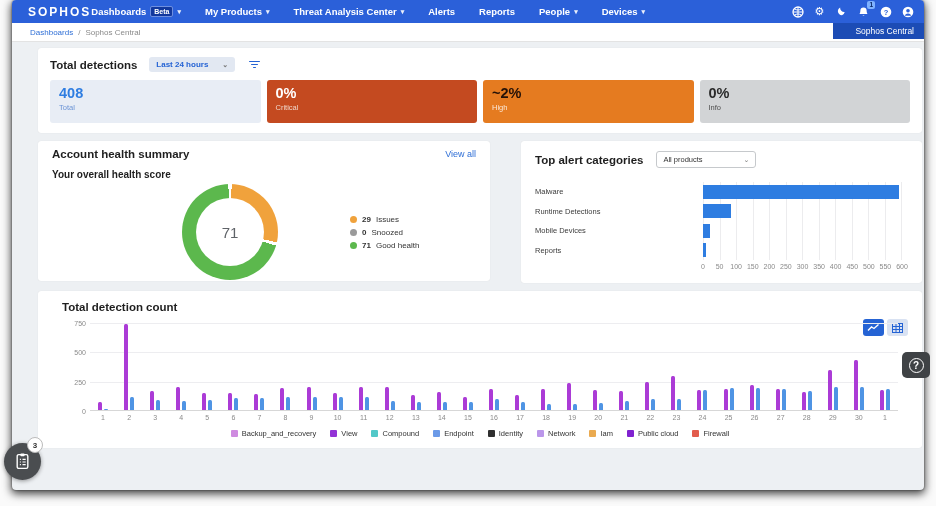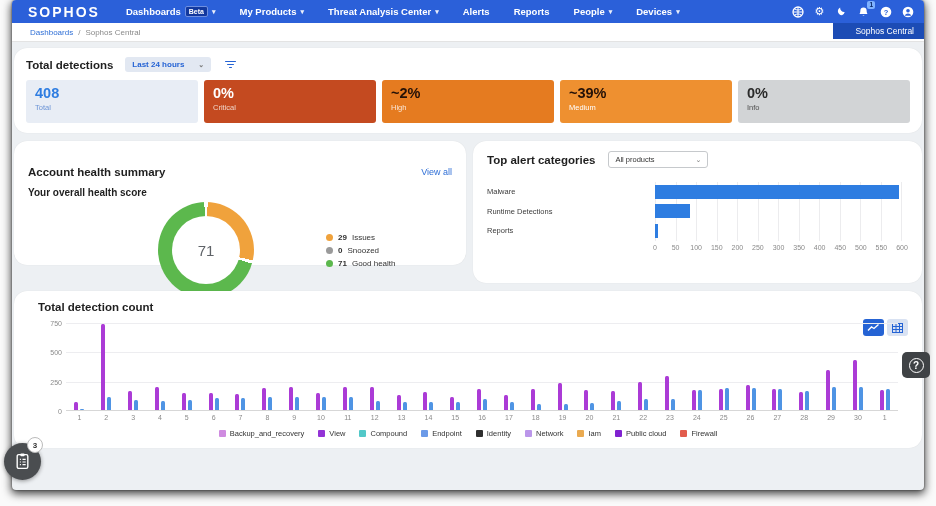--- a/index.html
+++ b/index.html
@@ -4,59 +4,59 @@
 <style>
   * { margin:0; padding:0; box-sizing:border-box; }
   html,body { width:936px; height:506px; overflow:hidden; background:#fafafa;
     font-family:"Liberation Sans", sans-serif; }
   .window { position:absolute; left:12px; top:0; width:912px; height:490px;
     background:#edf0f3; border-radius:4px; box-shadow:0 3px 9px 1px rgba(0,0,0,.72), 0 0 2px rgba(0,0,0,.6);
     overflow:visible; }
   
   .navbar { height:23px; background:#2b60d9; border-radius:4px 4px 0 0;
     display:flex; align-items:center; padding:0 10px 0 16px; color:#fff; position:relative; }
-  .brand { font-weight:bold; font-size:14px; letter-spacing:2px; margin-right:26px; }
+  .brand { font-weight:bold; font-size:12px; letter-spacing:2px; }
   .nav-items { display:flex; align-items:center; gap:24px; flex:1; }
   .nav-item { display:flex; align-items:center; gap:4px; font-size:9.5px; font-weight:bold; cursor:pointer; white-space:nowrap; }
   .beta-badge { background:#12389e; border:1px solid #6e8fe0; border-radius:2px;
     font-size:7px; padding:0 3px; line-height:9px; font-weight:bold; }
   .chev { font-size:7px; opacity:.9; }
   .nav-icons { display:flex; align-items:center; gap:9px; }
   .nav-ic { width:13px; height:13px; display:flex; align-items:center; justify-content:center;
     font-size:11px; position:relative; cursor:pointer; }
   .nav-ic svg { display:block; }
   .bell-badge { position:absolute; top:-4px; right:-5px; background:#7fb2ff; color:#0c2a66;
     border-radius:2px; font-size:6.5px; font-weight:bold; padding:0 2px; line-height:8px; }
   .nav-tooltip { position:absolute; right:0; top:23px; background:#1c4cb5; color:#fff;
     font-size:8.5px; padding:3px 10px 3px 22px; z-index:30; }
   
   .breadcrumb { height:19px; background:#fff; display:flex; align-items:center; gap:5px;
     padding:0 18px; font-size:8px; border-bottom:1px solid #e3e3e3; }
   .bc-link { color:#2f6fd6; cursor:pointer; }
   .bc-sep, .bc-current { color:#8a8a8a; }
   
   .content { padding:6px 2px 0 2px; display:flex; flex-direction:column; gap:8px; }
-  .card { background:#fff; border-radius:13px; box-shadow:0 0 1px rgba(0,0,0,.12); }
+  .card { background:#fff; border-radius:3px; box-shadow:0 0 1px rgba(0,0,0,.12);margin-left:24px; }
   .card-title { font-size:11.5px; font-weight:bold; color:#1f1f1f; }
   
   .det-card-wrap { padding:9px 12px 10px; }
   .det-head { display:flex; align-items:center; gap:12px; margin-bottom:8px; }
   .pill-select { background:#e2e8f2; color:#2563d4; font-size:8px; font-weight:bold;
     border-radius:3px; padding:3px 7px; display:flex; align-items:center; gap:14px; cursor:pointer; }
   .pill-select .chev2, .box-select .chev2 { font-size:7px; color:#7a7a7a; }
   .funnel { display:flex; flex-direction:column; gap:1.5px; align-items:center; cursor:pointer; padding:2px; }
   .funnel i { display:block; height:1.5px; background:#2563d4; border-radius:1px; }
   .funnel i:nth-child(1){width:11px;} .funnel i:nth-child(2){width:7px;} .funnel i:nth-child(3){width:3.5px;}
   .det-cards { display:flex; gap:6px; }
   .det-card { flex:1; border-radius:3px; padding:5px 9px 6px; height:43px; cursor:default; }
   .det-val { font-size:14.5px; font-weight:bold; line-height:17px; }
   .det-lbl { font-size:7.5px; margin-top:1px; }
   
   .mid-row { display:flex; gap:7px; }
-  .health-card { width:452px; padding:25px 14px; height:124px; }
+  .health-card { width:452px; padding:7px 14px; height:140px; }
   .alerts-card { flex:1; padding:10px 14px; height:142px; }
   .health-head { display:flex; justify-content:space-between; align-items:center; }
   .view-all { color:#2f6fd6; font-size:9px; cursor:pointer; }
   .health-sub { font-size:10px; font-weight:bold; color:#1f1f1f; margin-top:9px; }
   .health-body { display:flex; align-items:center; margin-top:4px; }
   .donut-wrap { margin-left:130px; width:96px; height:96px; position:relative; }
   .donut { width:96px; height:96px; border-radius:50%; }
   .donut-hole { position:absolute; left:14px; top:14px; width:68px; height:68px; border-radius:50%;
     background:#fff; display:flex; align-items:center; justify-content:center;
     font-size:15px; color:#5f6368; }
@@ -212,24 +212,20 @@
             <div class="det-lbl" style="color: rgb(107, 148, 214);">Total</div>
           </div>
           <div class="det-card" style="background: rgb(196, 74, 32);">
             <div class="det-val" style="color: rgb(255, 255, 255);">0%</div>
             <div class="det-lbl" style="color: rgb(240, 213, 200);">Critical</div>
           </div>
           <div class="det-card" style="background: rgb(229, 123, 32);">
             <div class="det-val" style="color: rgb(36, 17, 7);">~2%</div>
             <div class="det-lbl" style="color: rgb(251, 233, 217);">High</div>
           </div>
-          <div class="det-card" style="background: rgb(238, 144, 48);">
-            <div class="det-val" style="color: rgb(36, 17, 7);">~39%</div>
-            <div class="det-lbl" style="color: rgb(255, 255, 255);">Medium</div>
-          </div>
           <div class="det-card" style="background: rgb(210, 212, 214);">
             <div class="det-val" style="color: rgb(43, 43, 43);">0%</div>
             <div class="det-lbl" style="color: rgb(79, 79, 79);">Info</div>
           </div>
         </div>
     </div>
 
     <div class="mid-row">
       <div class="card health-card">
         <div class="health-head">
@@ -288,20 +284,26 @@
         <div class="ta-row">
               <div class="ta-label">Malware</div>
               <div class="ta-track">
                 <div class="ta-bar" style="width: 98.6667%; background: rgb(46, 125, 225);"></div>
               </div>
             </div>
             <div class="ta-row">
               <div class="ta-label">Runtime Detections</div>
               <div class="ta-track">
                 <div class="ta-bar" style="width: 14.1667%; background: rgb(46, 125, 225);"></div>
+              </div>
+            </div>
+            <div class="ta-row">
+              <div class="ta-label">Mobile Devices</div>
+              <div class="ta-track">
+                <div class="ta-bar" style="width: 3.33333%; background: rgb(46, 125, 225);"></div>
               </div>
             </div>
             <div class="ta-row">
               <div class="ta-label">Reports</div>
               <div class="ta-track">
                 <div class="ta-bar" style="width: 1.33333%; background: rgb(46, 125, 225);"></div>
               </div>
             </div>
             <div class="ta-ticks">
               <span style="left: 0%;">0</span>

